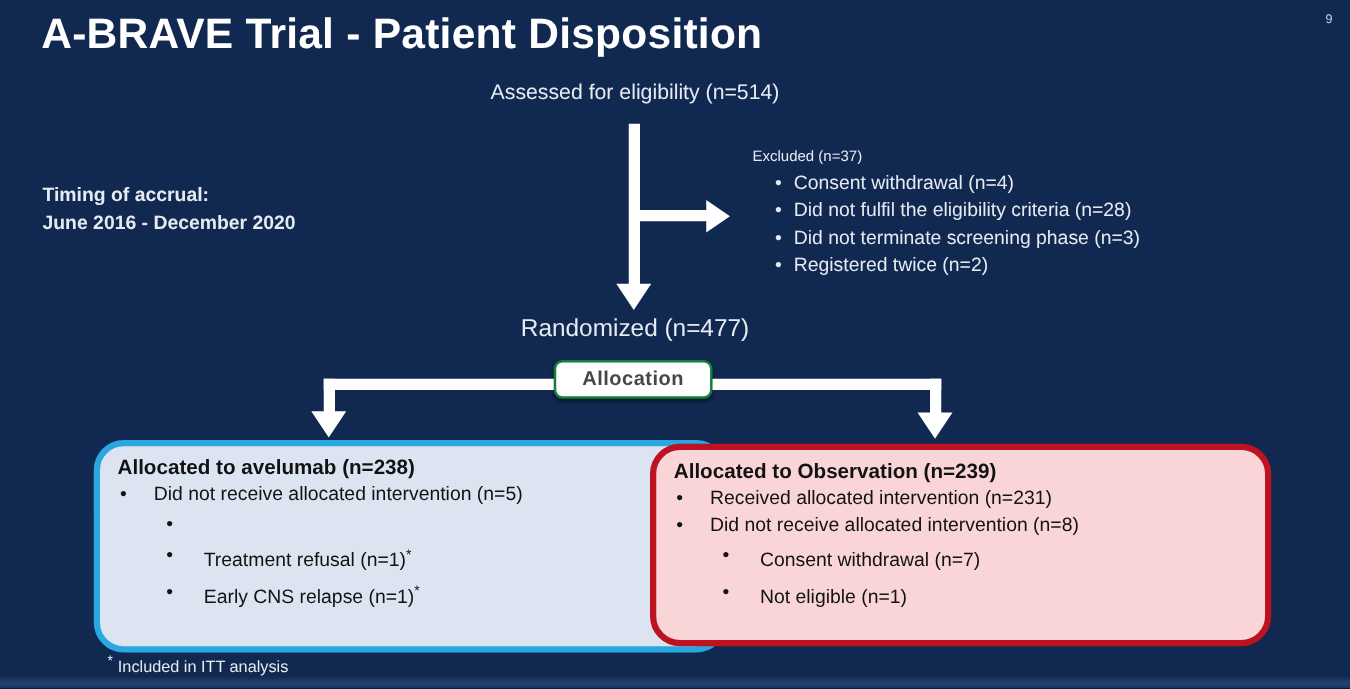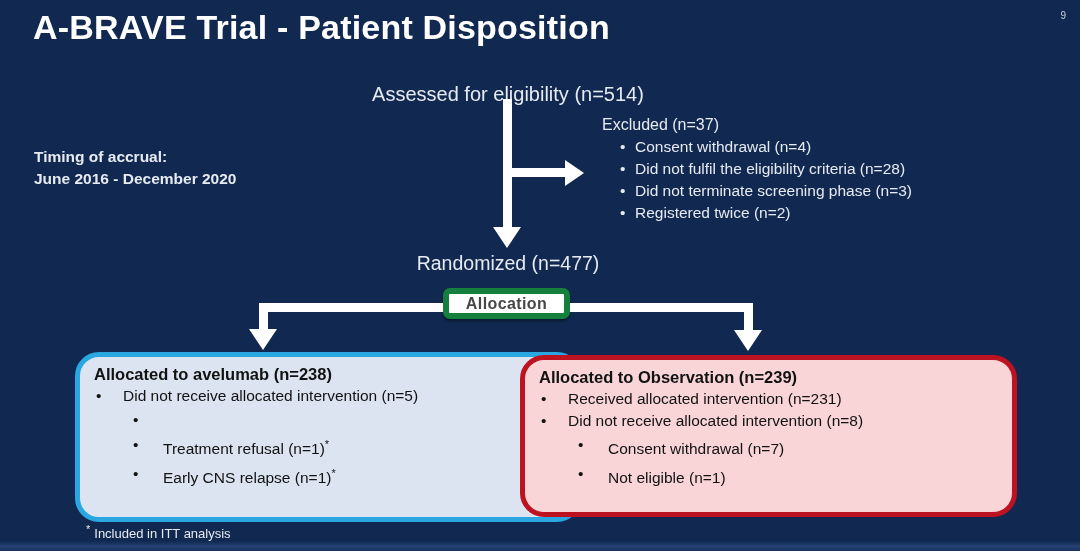--- a/index.html
+++ b/index.html
@@ -24,47 +24,47 @@
   .bottom-glow{
     position:absolute;left:0;bottom:0;width:100%;height:10px;
     background:linear-gradient(to bottom, rgba(58,96,158,0) 0%, rgba(58,96,158,.45) 55%, rgba(58,96,158,.15) 100%);
   }
   .page-num{position:absolute;top:10px;right:14px;font-size:10px;color:#c8d0de;}
   .title{
     position:absolute;left:33px;top:8px;font-size:34px;font-weight:bold;color:#ffffff;
     letter-spacing:.2px;white-space:nowrap;
   }
   .center-label{position:absolute;left:358px;width:300px;text-align:center;color:var(--text-light);}
-  .assessed{top:64px;font-size:20px;margin-top:19px;}
+  .assessed{top:64px;font-size:17px;}
   .randomized{top:252px;font-size:19.5px;}
   .accrual{position:absolute;left:34px;top:146px;font-size:15.5px;font-weight:bold;color:var(--text-light);line-height:22px;}
   
   .shaft{position:absolute;background:var(--arrow);}
   .head-down{position:absolute;width:0;height:0;border-left:14px solid transparent;border-right:14px solid transparent;border-top:21px solid var(--arrow);}
   .head-right{position:absolute;width:0;height:0;border-top:13px solid transparent;border-bottom:13px solid transparent;border-left:19px solid var(--arrow);}
   .v-main{left:503px;top:99px;width:9px;height:130px;}
   .v-main-head{left:493px;top:227px;}
   .h-excl{left:512px;top:168px;width:55px;height:9px;}
   .h-excl-head{left:565px;top:160px;}
   .br-left-h{left:259px;top:303px;width:184px;height:9px;}
   .br-left-v{left:259px;top:303px;width:9px;height:28px;}
   .br-left-head{left:249px;top:329px;}
   .br-right-h{left:570px;top:303px;width:183px;height:9px;}
   .br-right-v{left:744px;top:303px;width:9px;height:29px;}
   .br-right-head{left:734px;top:330px;}
   
   .excluded{position:absolute;left:600px;top:114px;color:var(--text-light);font-size:15.5px;line-height:22px;}
-  .excluded .hd{font-size:16px;margin-left:2px;}
+  .excluded .hd{font-size:12px;margin-left:2px;}
   .excluded .li{display:flex;margin-left:20px;}
   .excluded .bullet{width:15px;flex:none;}
   .bullet::before{content:"\2022";}
   
   .allocation{
     position:absolute;left:443px;top:288px;width:127px;height:31px;
-    background:var(--allocation-bg);border:6px solid #15803d;border-radius:7px;
+    background:var(--allocation-bg);border:2px solid #15803d;border-radius:7px;
     color:var(--allocation-text);font-size:16px;font-weight:bold;letter-spacing:.4px;
     display:flex;align-items:center;justify-content:center;
     box-shadow:0 2px 3px rgba(0,0,0,.45);
   }
   
   .obox{position:absolute;border-radius:24px;color:var(--text-dark);}
   .obox.blue{left:75px;top:352px;width:506px;height:170px;background:var(--avelumab-bg);border:5px solid var(--avelumab-border);}
   .obox.red{left:520px;top:355px;width:497px;height:162px;background:var(--observation-bg);border:5px solid var(--observation-border);}
   .obox .bx-title{margin:8px 0 1px 14px;font-size:16.5px;font-weight:bold;}
   .obox .li1{display:flex;margin-left:16px;line-height:22px;font-size:15.5px;}

